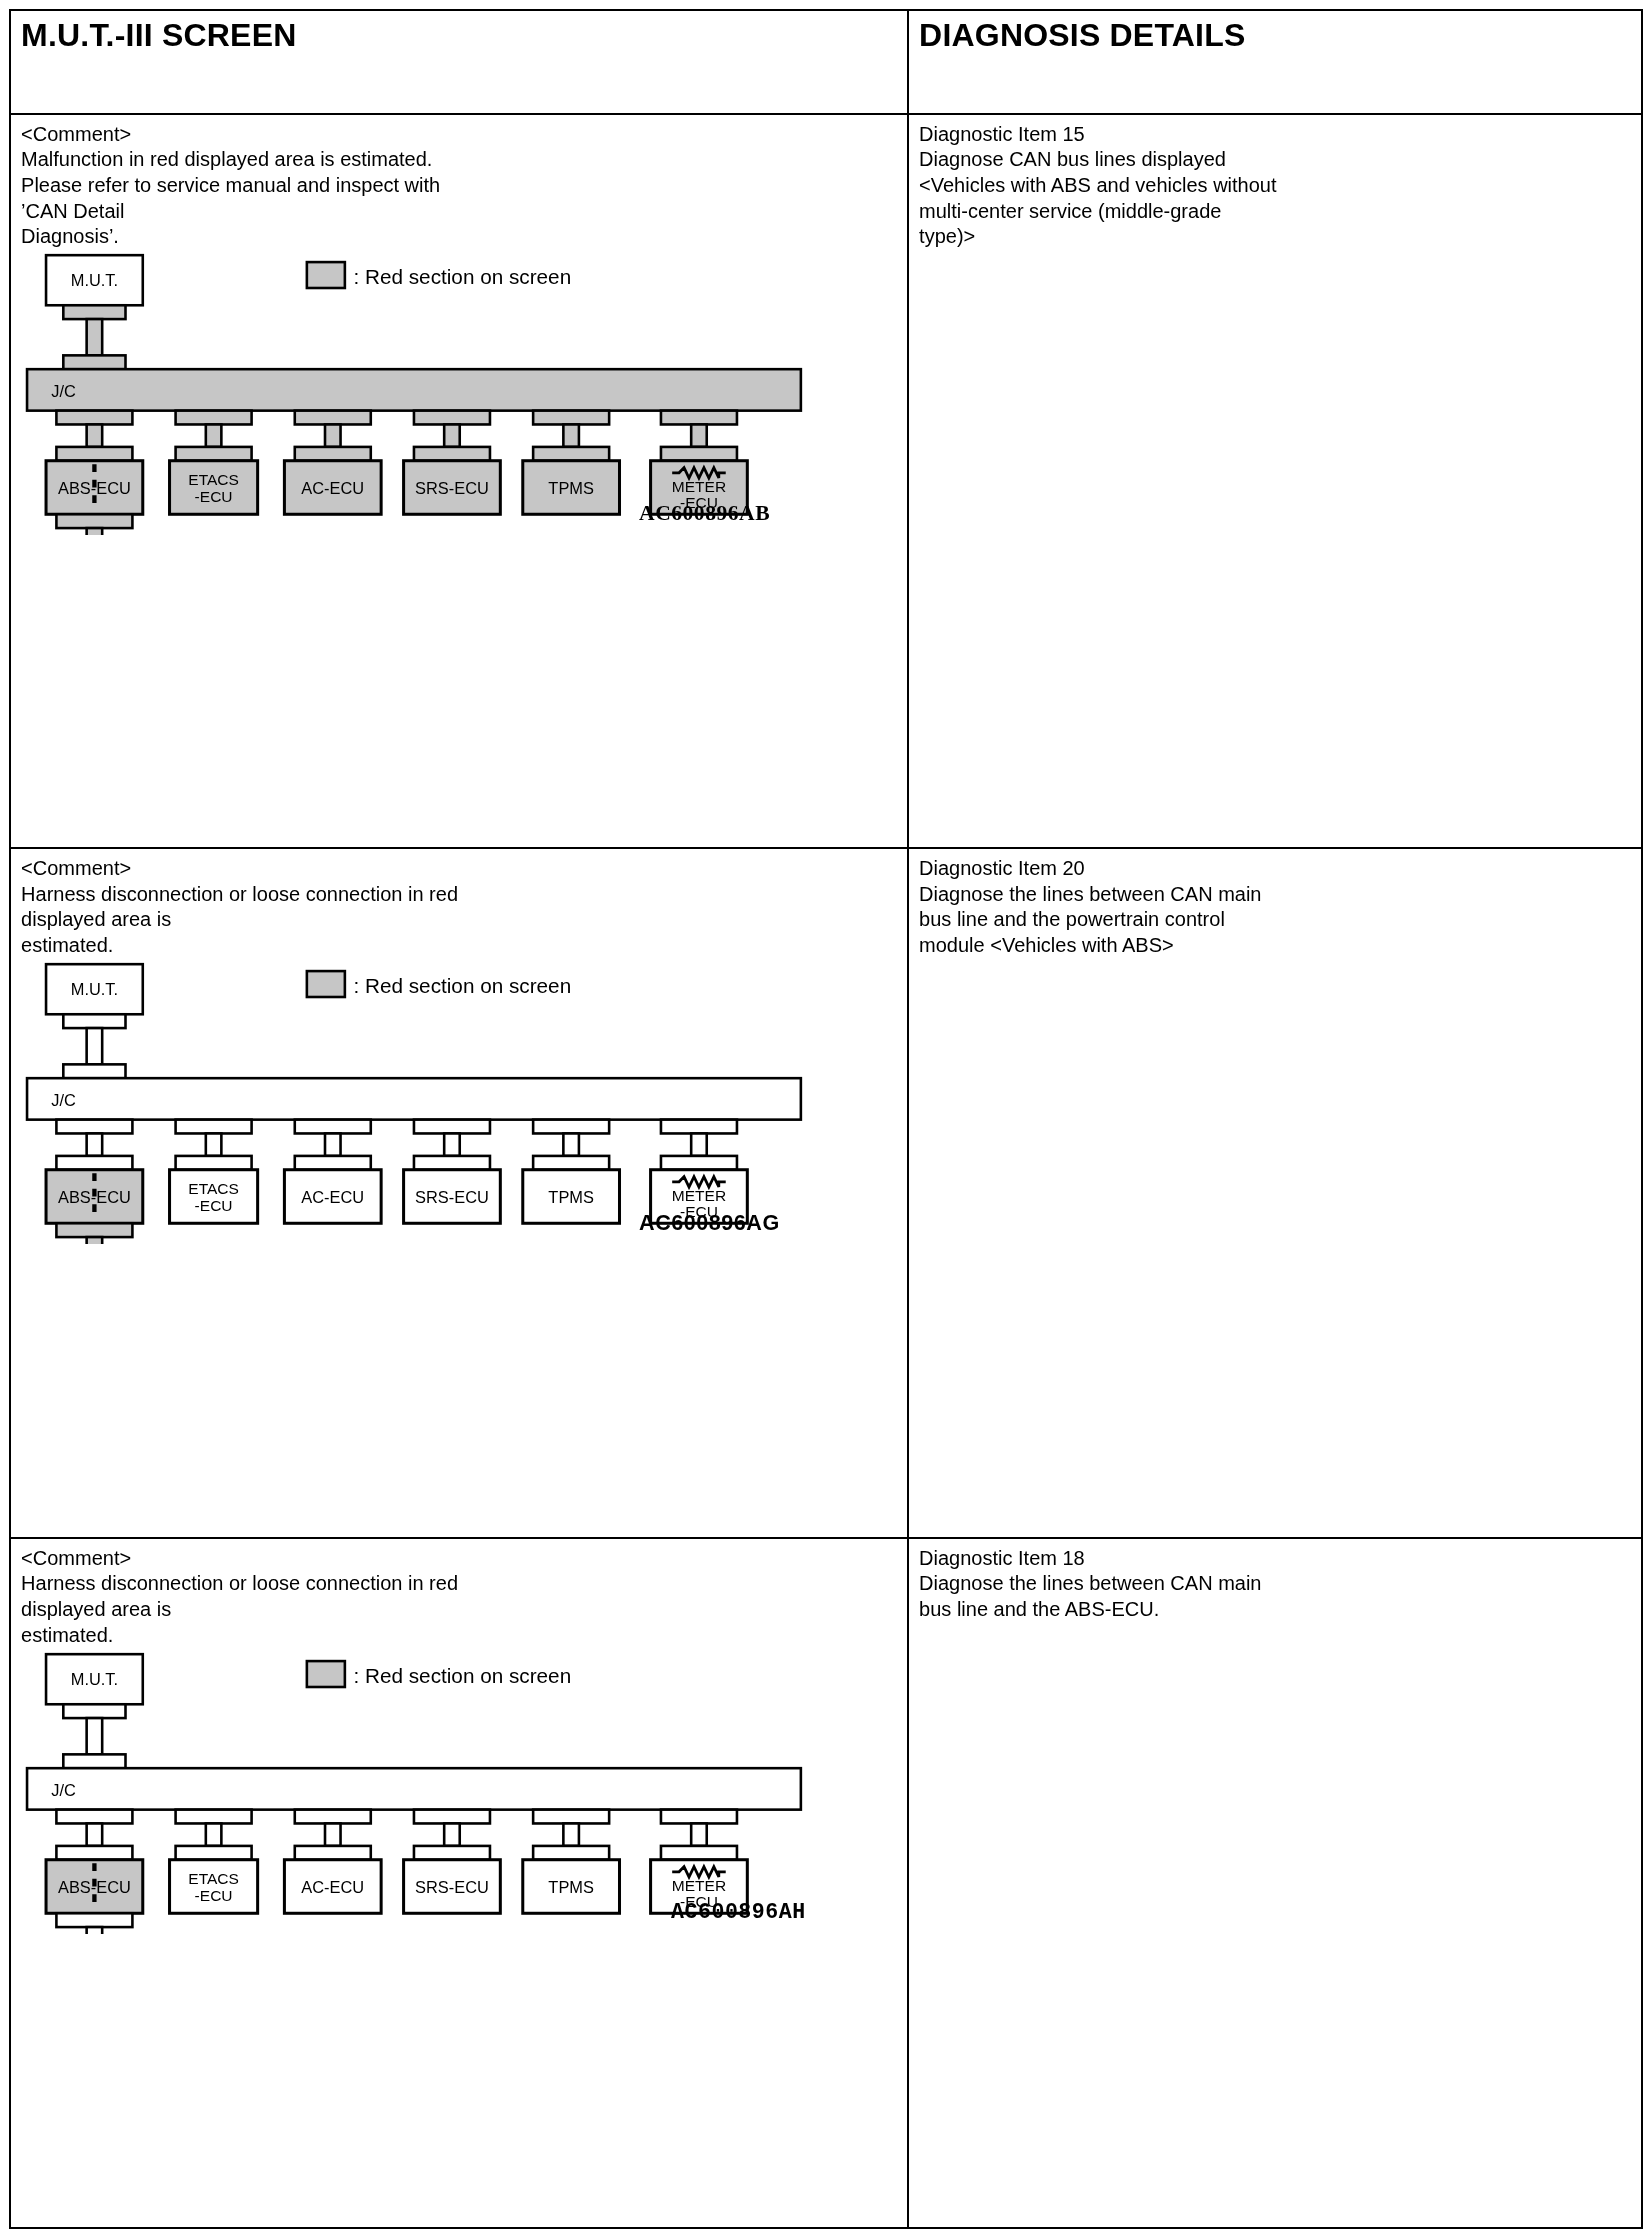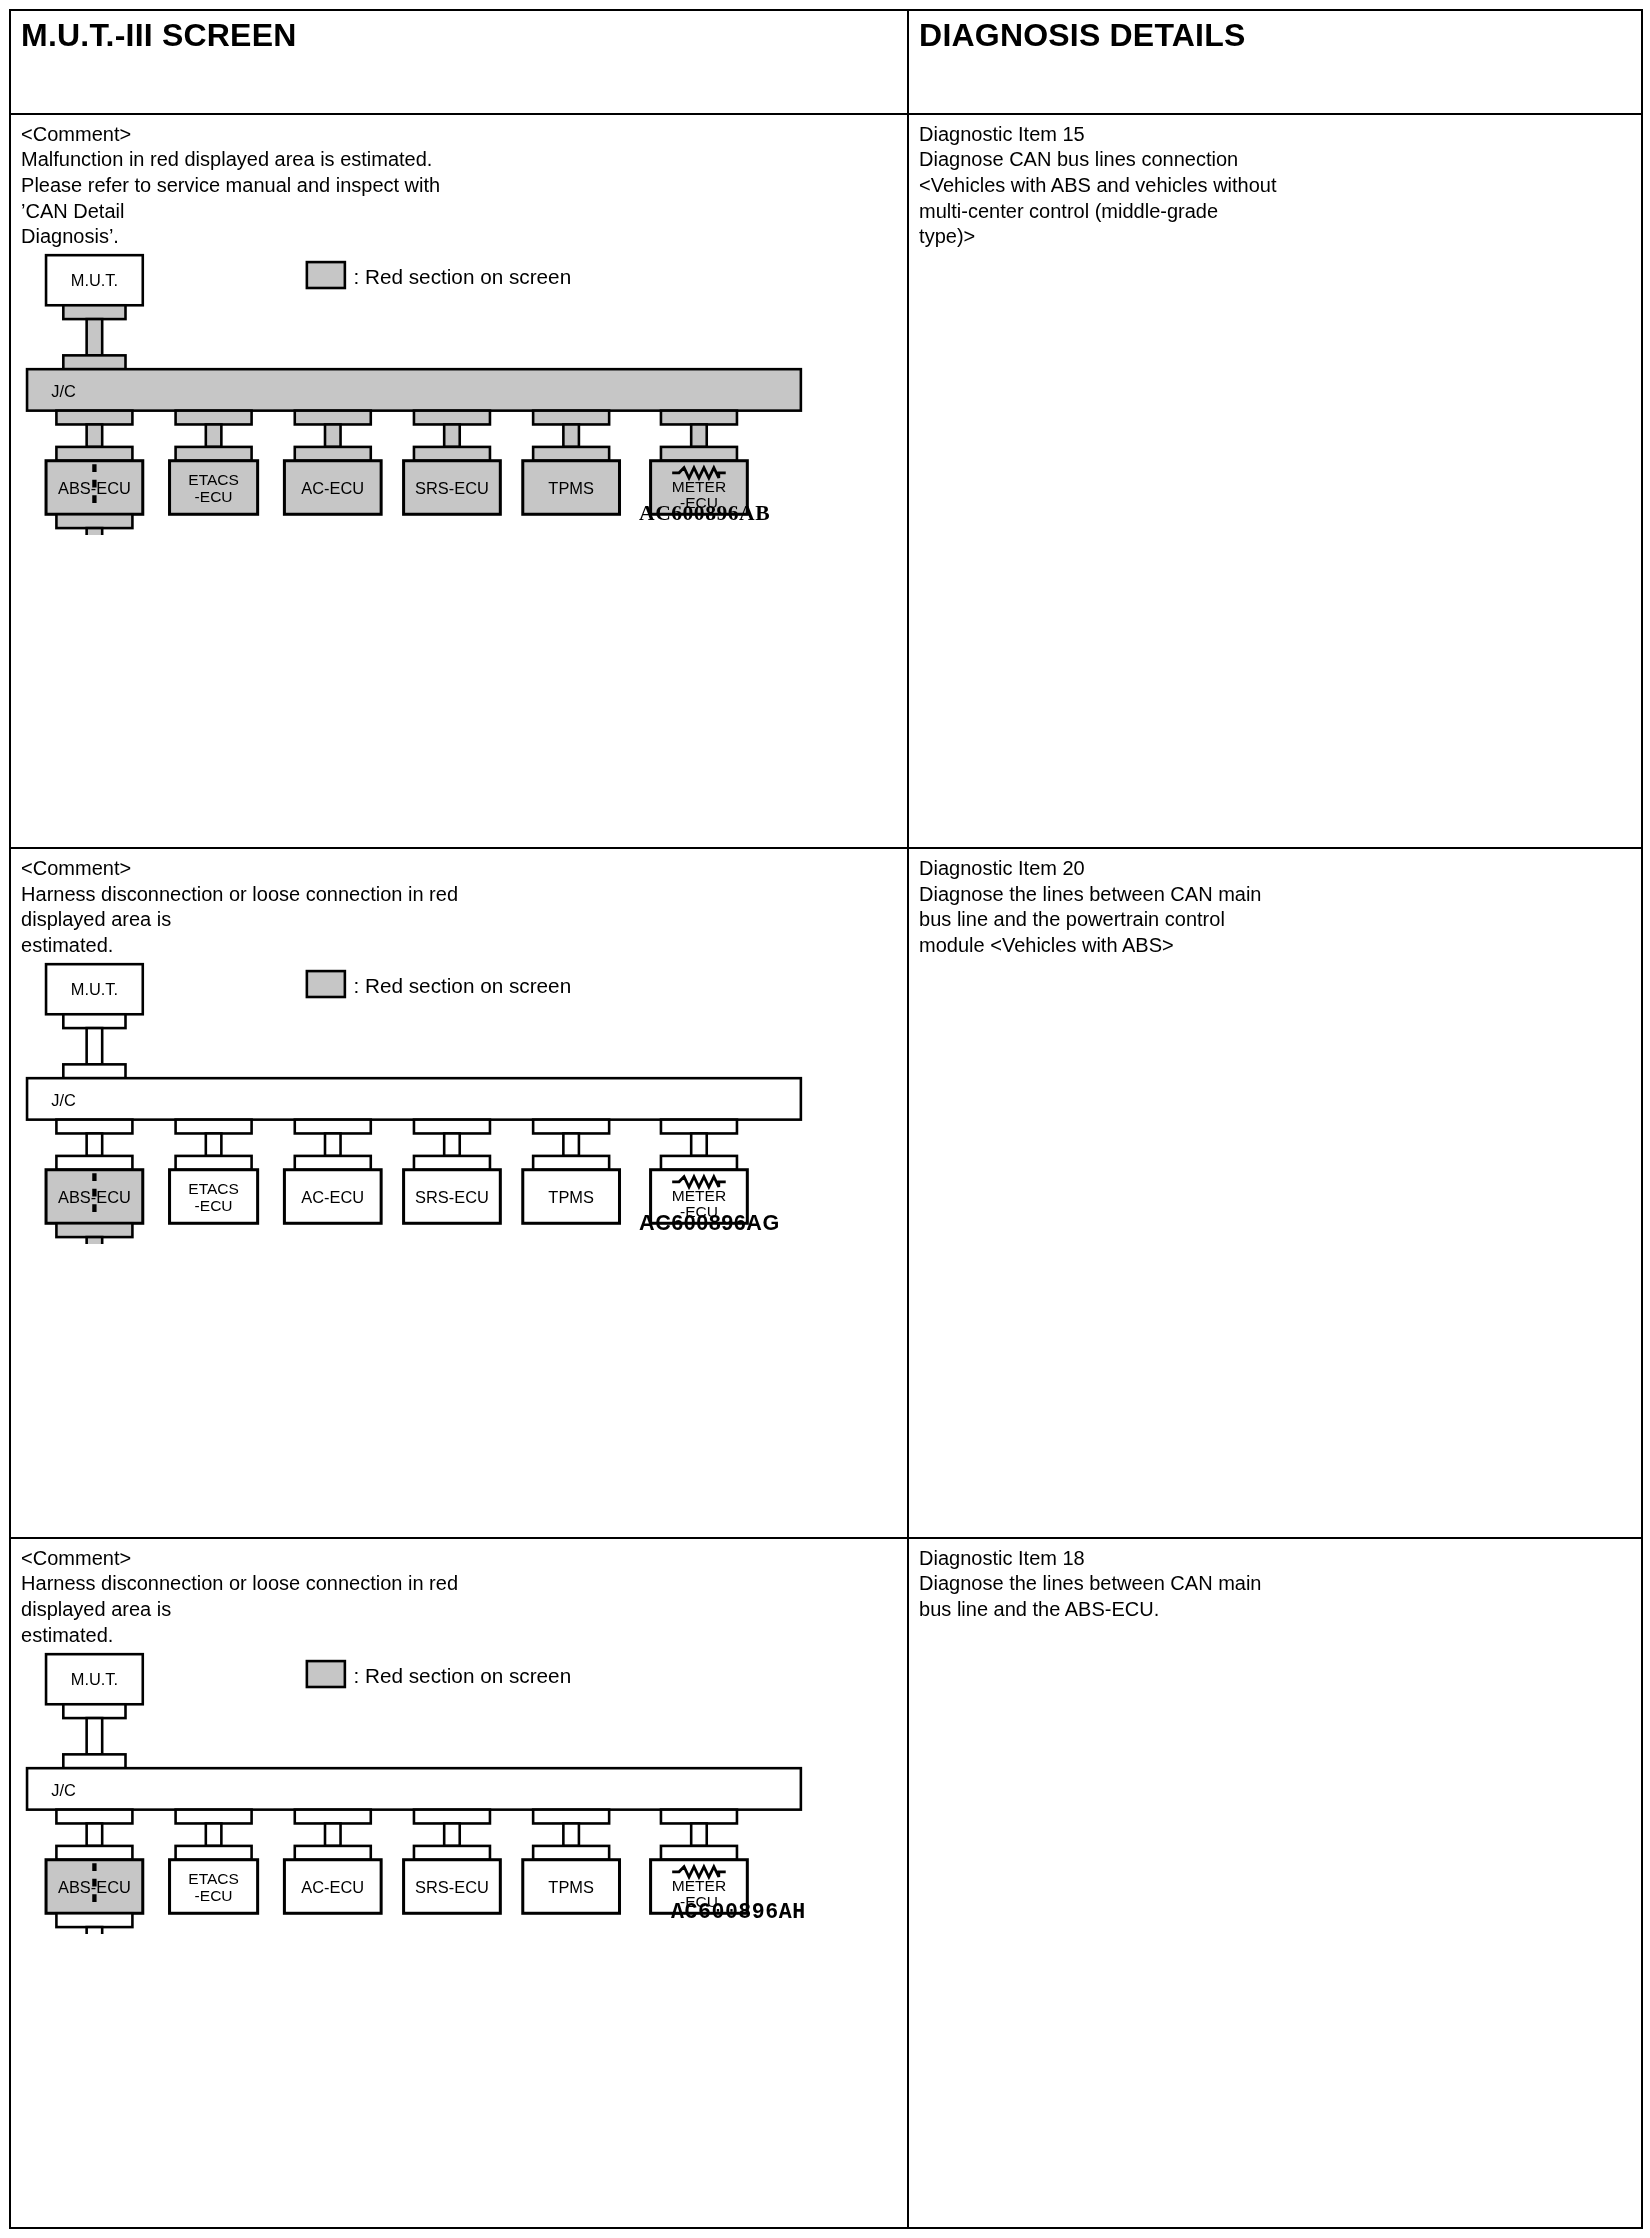--- a/index.html
+++ b/index.html
@@ -158,23 +158,23 @@
                   </g>
                 </svg>
                 <div class="fig-code" style="left: 618px; top: 251px; font-family: Liberation Serif, serif;">AC600896AB</div>
               </div>
           </div>
         </td>
         <td>
           <div class="cell-pad">
             <div class="txt">
                 <p>Diagnostic Item 15</p>
-                <p>Diagnose CAN bus lines connection</p>
+                <p>Diagnose CAN bus lines displayed</p>
                 <p>&lt;Vehicles with ABS and vehicles without</p>
-                <p>multi-center control (middle-grade</p>
+                <p>multi-center service (middle-grade</p>
                 <p>type)&gt;</p>
               </div>
           </div>
         </td>
       </tr>
       <tr>
         <td>
           <div class="cell-pad">
             <div class="txt">
                 <p>&lt;Comment&gt;</p>

